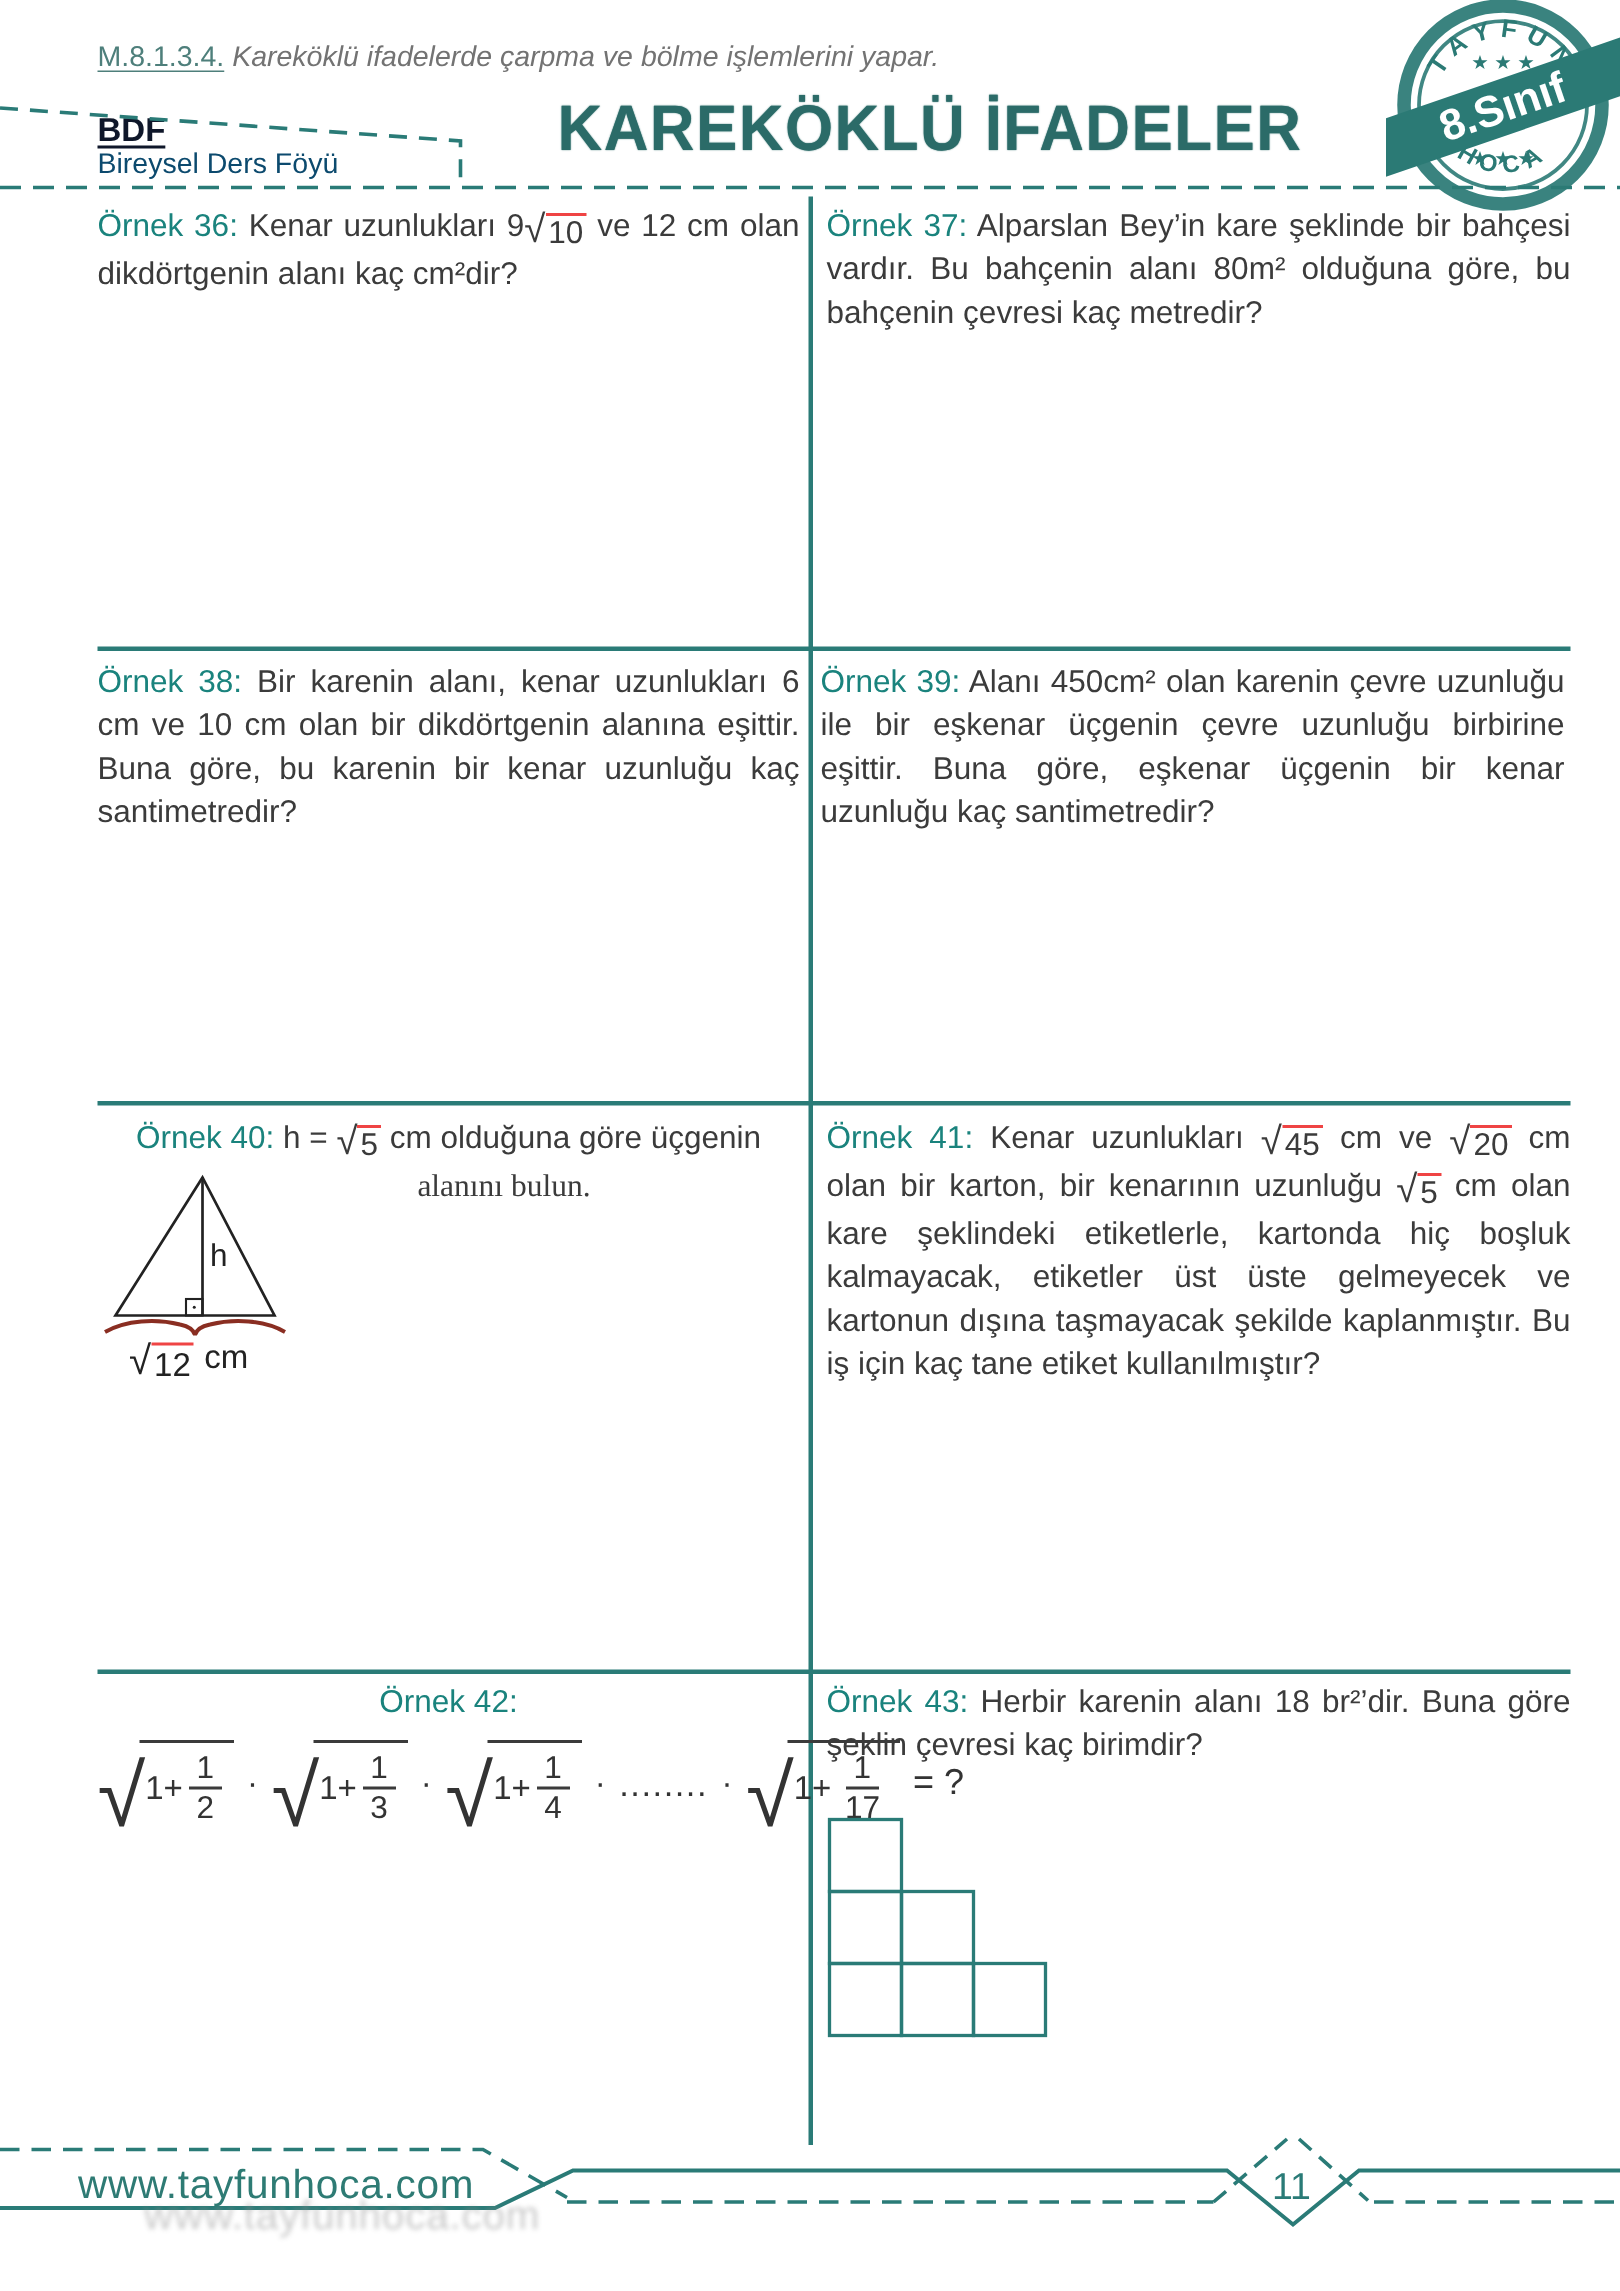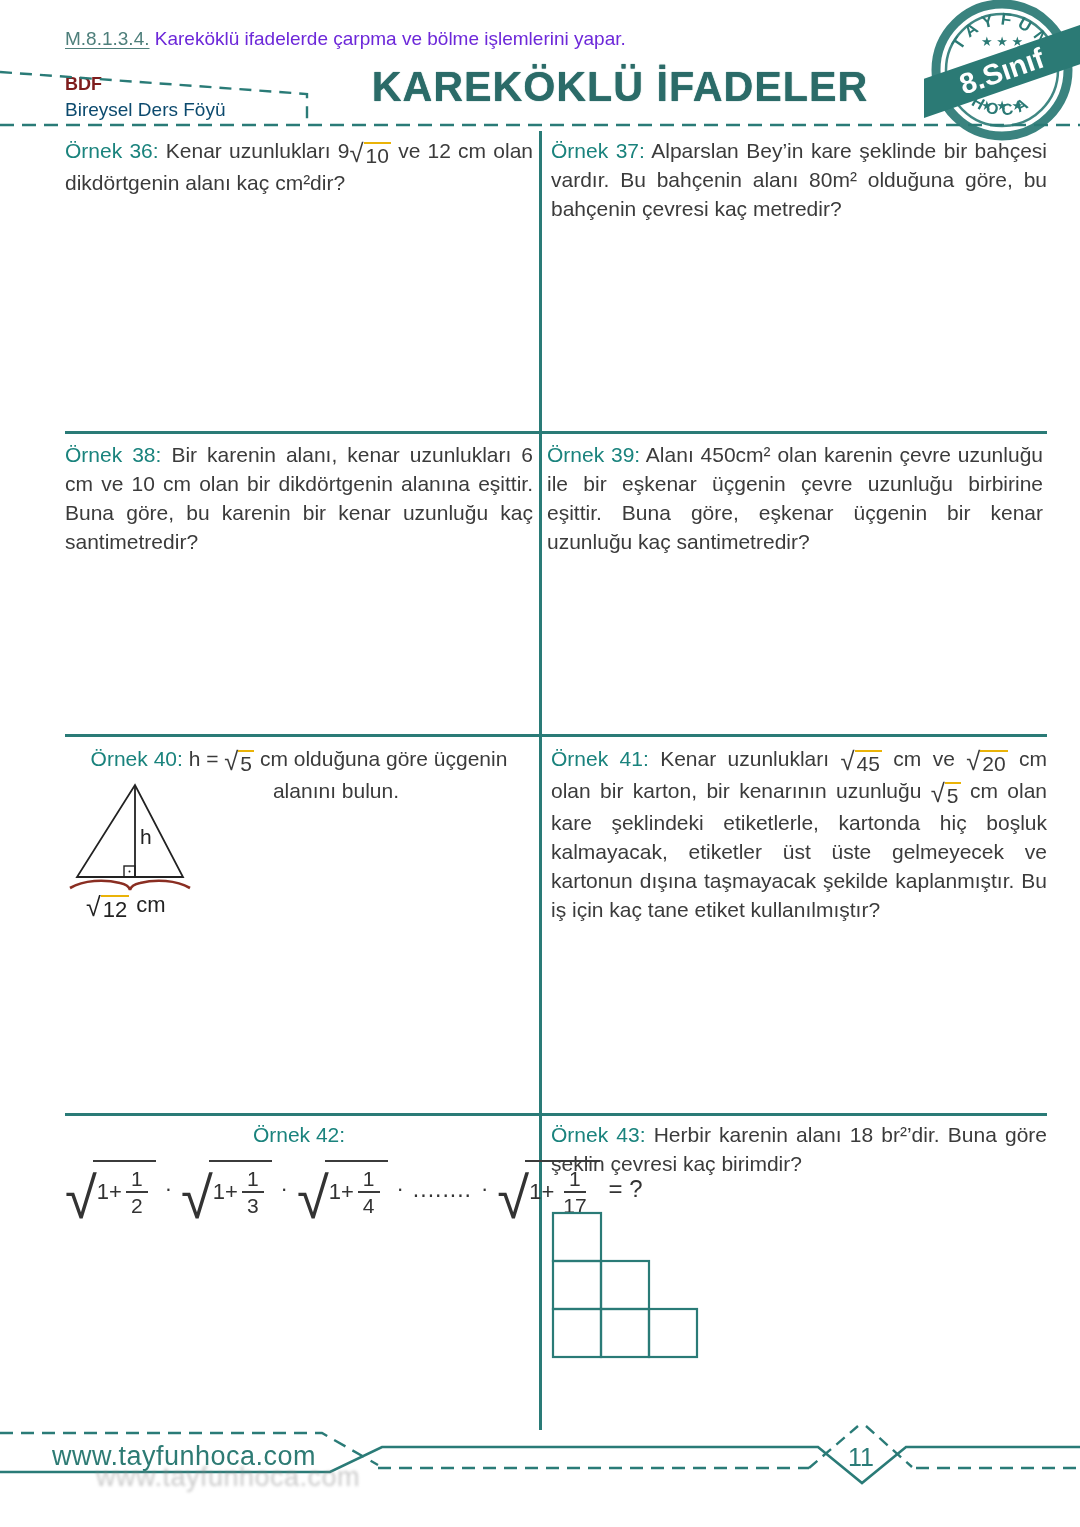--- a/index.html
+++ b/index.html
@@ -4,38 +4,38 @@
 <style>
   html,body{margin:0;padding:0;background:#ffffff;}
   #page{
     position:relative;width:1080px;height:1527px;background:#ffffff;overflow:hidden;
     font-family:"Liberation Sans", sans-serif;color:#3b3b3b;
   }
   .abs{position:absolute;}
   
   .objective{left:65px;top:28px;font-size:19px;white-space:nowrap;}
   .obj-code{color:#4e7f7b;text-decoration:underline;text-underline-offset:3px;}
-  .obj-text{color:#6d28d9;}
-  .bdf-title{left:65px;top:74px;font-size:18px;font-weight:bold;color:#7f1d1d;text-underline-offset:3px;}
+  .obj-text{color:#737373;font-style:italic;}
+  .bdf-title{left:65px;top:74px;font-size:22px;font-weight:bold;color:#0f172a;text-decoration:underline;text-underline-offset:3px;}
   .bdf-sub{left:65px;top:99px;font-size:19px;color:#0c4a6e;}
   .sheet-title{
     left:340px;top:62px;width:560px;text-align:center;
     font-size:43px;font-weight:bold;color:#2b6b68;letter-spacing:1px;
     transform:scaleX(.96);transform-origin:center;
     text-shadow:0 0 1px #2b6b68;
   }
   
   .prob{font-size:21px;line-height:29px;text-align:justify;}
   .prob.nojust{text-align:center;}
   .lbl{color:#1a837d;text-decoration-thickness:1.5px;text-underline-offset:3px;}
-  .l2{margin-left:74px;}
+  .l2{margin-left:74px;font-family:Liberation Serif, serif;}
   
   .isqrt{display:inline-flex;align-items:flex-start;white-space:nowrap;vertical-align:-4px;}
   .isqrt .sym{font-size:1.22em;line-height:.92;}
-  .isqrt .rdx{border-top:2px solid #eab308;padding:0 2px;line-height:1.15;}
+  .isqrt .rdx{border-top:2px solid #ef4444;padding:0 2px;line-height:1.15;}
   
   .formula{display:flex;align-items:center;gap:9px;font-size:22px;color:#333;}
   .broot{display:inline-flex;align-items:flex-end;}
   .broot .bsym{font-size:58px;line-height:.8;margin-right:-4px;transform:translateY(3px);}
   .broot .bcont{border-top:2.5px solid #3b3b3b;display:inline-flex;align-items:center;gap:4px;padding:4px 8px 0 4px;font-size:22px;}
   .frac{display:inline-flex;flex-direction:column;align-items:center;font-size:21px;line-height:1.2;}
   .frac .num{border-bottom:2px solid #3b3b3b;padding:0 5px;}
   .frac .den{padding:0 5px;}
   .dots{letter-spacing:1px;font-size:23px;}
   .eq{font-size:24px;}

